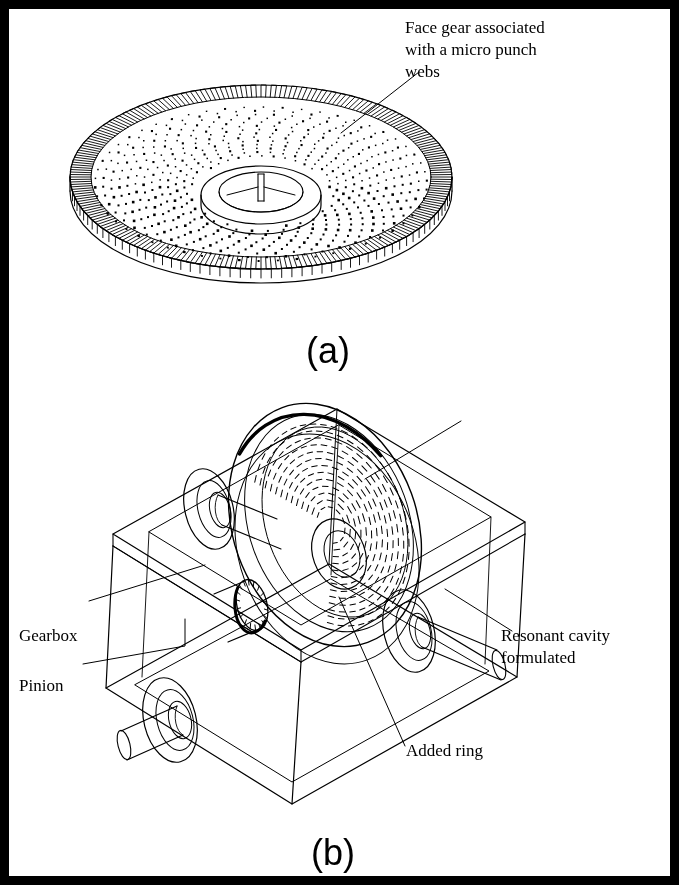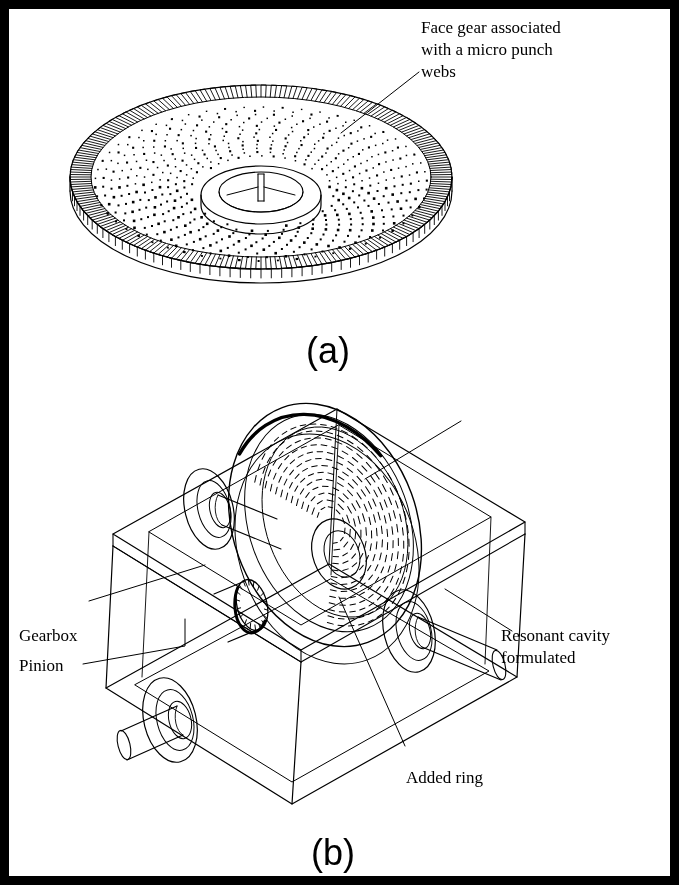--- a/index.html
+++ b/index.html
@@ -35,26 +35,26 @@
     white-space: pre-line;
     letter-spacing: 0px;
   }
   .panel-letter {
     position: absolute;
     font-family: "Liberation Sans", "DejaVu Sans", sans-serif;
     font-size: 36px;
     color: #000000;
     line-height: 1;
   }
-  #label-top         { left: 412px; top:  8px; }
+  #label-top         { left: 396px; top:  8px; }
   #label-facegear-b  { left: 455px; top: 405px; }
   #label-resonant    { left: 492px; top: 616px; }
   #label-gearbox     { left:  10px; top: 616px; }
-  #label-pinion      { left:  10px; top: 646px; }
-  #label-addedring   { left: 397px; top: 758px; }
+  #label-pinion      { left:  10px; top: 666px; }
+  #label-addedring   { left: 397px; top: 731px; }
   #panel-a-letter    { left: 297px; top: 324px; }
   #panel-b-letter    { left: 302px; top: 826px; }
 </style>
 </head>
 <body>
 
 <div id="figure-frame">
 
   <svg id="figure-canvas" viewBox="0 0 661 867">
     <defs>

